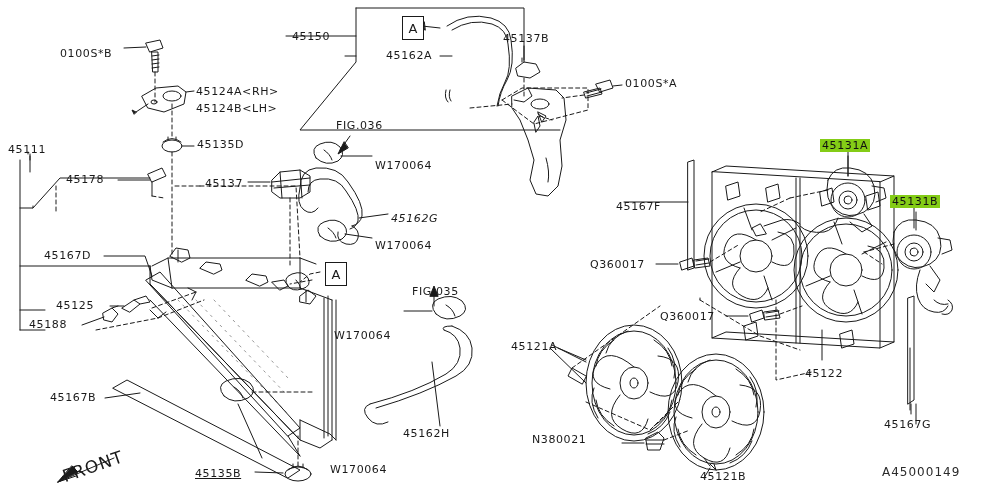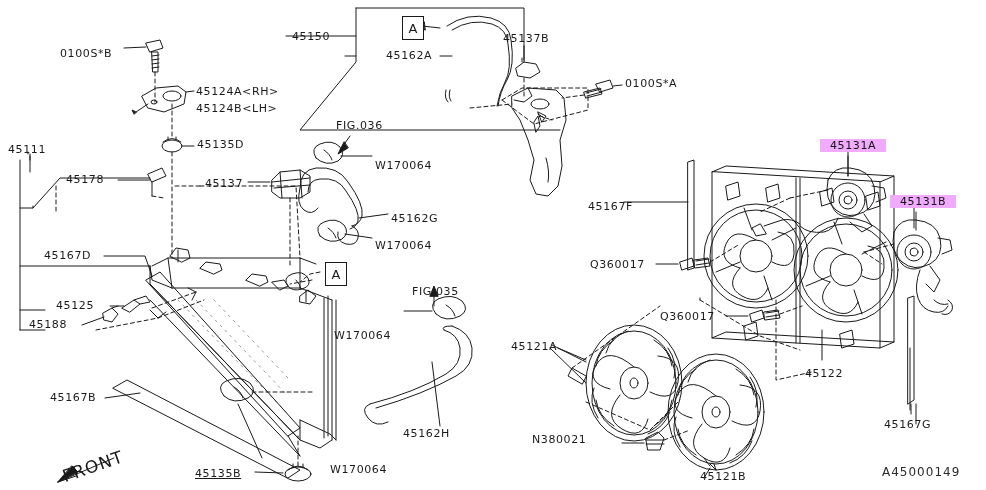--- a/index.html
+++ b/index.html
@@ -6,21 +6,21 @@
   #page{
     position:relative;width:986px;height:490px;background:#ffffff;overflow:hidden;
     font-family:"DejaVu Sans","Liberation Sans",sans-serif;
   }
   #art{position:absolute;left:0;top:0;width:986px;height:490px;}
   .lbl{
     position:absolute;white-space:nowrap;color:#1a1a1a;
     font-family:"DejaVu Sans","Liberation Sans",sans-serif;
     font-size:11px;letter-spacing:0.6px;line-height:1;
   }
-  .lbl.hl{background:#f0abfc;color:#111111;padding:1px 10px;}
+  .lbl.hl{background:#84cc16;color:#111111;padding:1px 2px;}
   .lbl.code{font-size:12px;letter-spacing:1px;color:#2a2a2a;}
   .lbl.front{
     font-size:17px;letter-spacing:1px;color:#1a1a1a;
     transform:rotate(-19deg);transform-origin:left bottom;
   }
   .boxa{
     position:absolute;border:1.4px solid #1a1a1a;background:#fff;
     display:flex;align-items:center;justify-content:center;
     font-family:"DejaVu Sans","Liberation Sans",sans-serif;
     font-size:13px;color:#1a1a1a;
@@ -401,23 +401,23 @@
       <div class="lbl" style="left: 196px; top: 86px;">45124A&lt;RH&gt;</div>
       <div class="lbl" style="left: 196px; top: 103px;">45124B&lt;LH&gt;</div>
       <div class="lbl" style="left: 625px; top: 78px;">0100S*A</div>
       <div class="lbl" style="left: 336px; top: 120px;">FIG.036</div>
       <div class="lbl" style="left: 197px; top: 139px;">45135D</div>
       <div class="lbl hl" style="left: 820px; top: 139px;">45131A</div>
       <div class="lbl" style="left: 8px; top: 144px;">45111</div>
       <div class="lbl" style="left: 375px; top: 160px;">W170064</div>
       <div class="lbl" style="left: 66px; top: 174px;">45178</div>
       <div class="lbl" style="left: 205px; top: 178px;">45137</div>
-      <div class="lbl" style="left: 588px; top: 201px;">45167F</div>
+      <div class="lbl" style="left: 616px; top: 201px;">45167F</div>
       <div class="lbl hl" style="left: 890px; top: 195px;">45131B</div>
-      <div class="lbl" style="left: 391px; top: 213px;">45162G</div>
+      <div class="lbl" style="left: 391px; top: 213px; font-style: italic;">45162G</div>
       <div class="lbl" style="left: 375px; top: 240px;">W170064</div>
       <div class="lbl" style="left: 44px; top: 250px;">45167D</div>
       <div class="lbl" style="left: 590px; top: 259px;">Q360017</div>
       <div class="lbl" style="left: 56px; top: 300px;">45125</div>
       <div class="lbl" style="left: 412px; top: 286px;">FIG.035</div>
       <div class="lbl" style="left: 29px; top: 319px;">45188</div>
       <div class="lbl" style="left: 660px; top: 311px;">Q360017</div>
       <div class="lbl" style="left: 334px; top: 330px;">W170064</div>
       <div class="lbl" style="left: 511px; top: 341px;">45121A</div>
       <div class="lbl" style="left: 805px; top: 368px;">45122</div>

